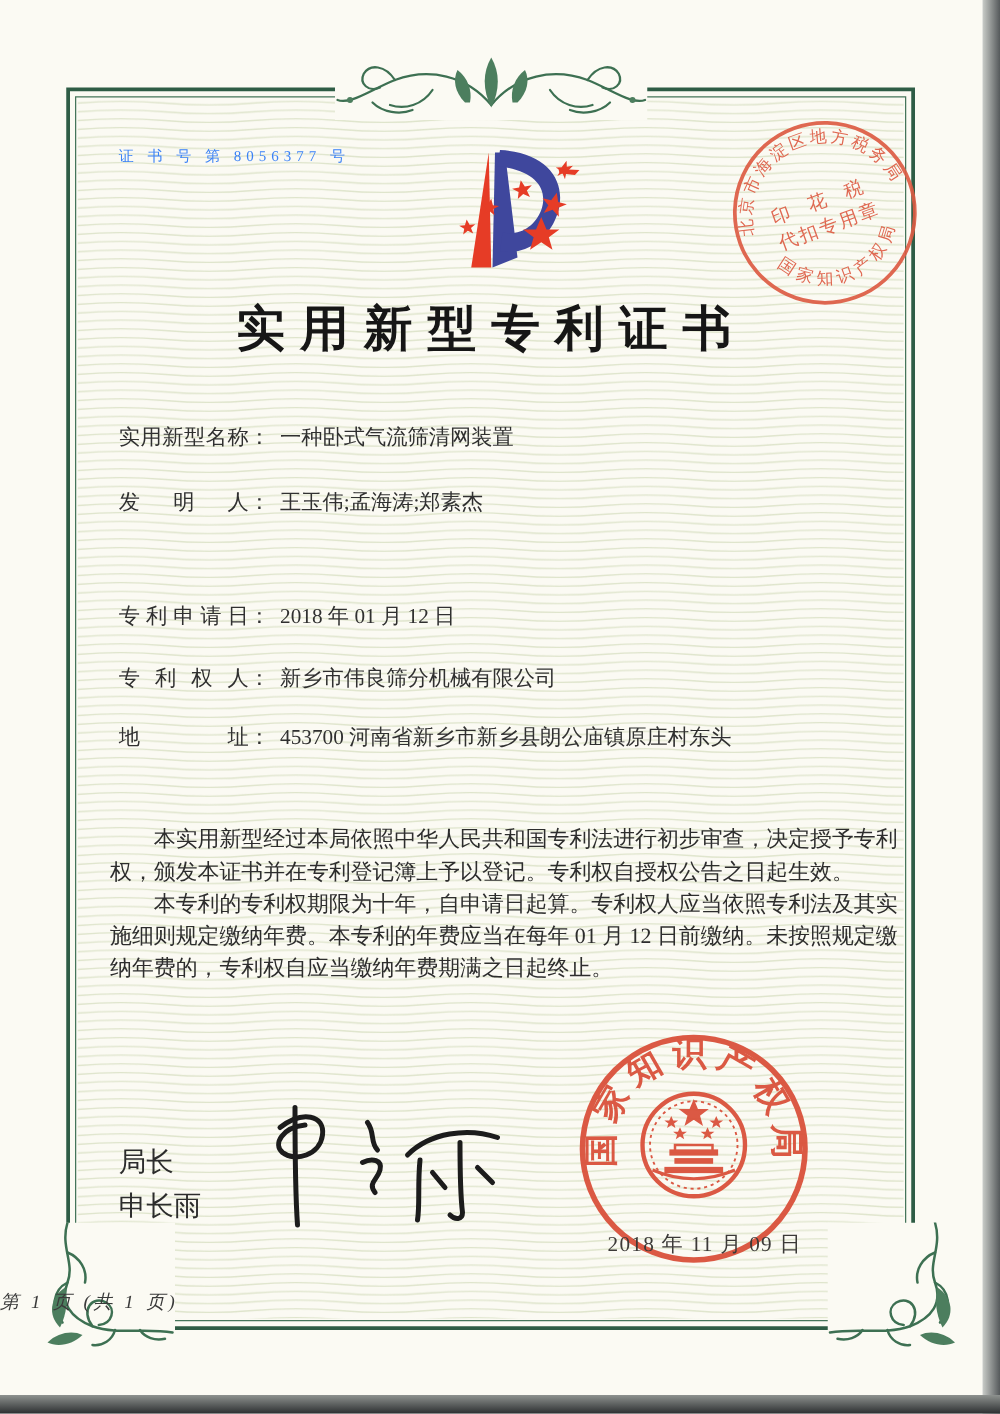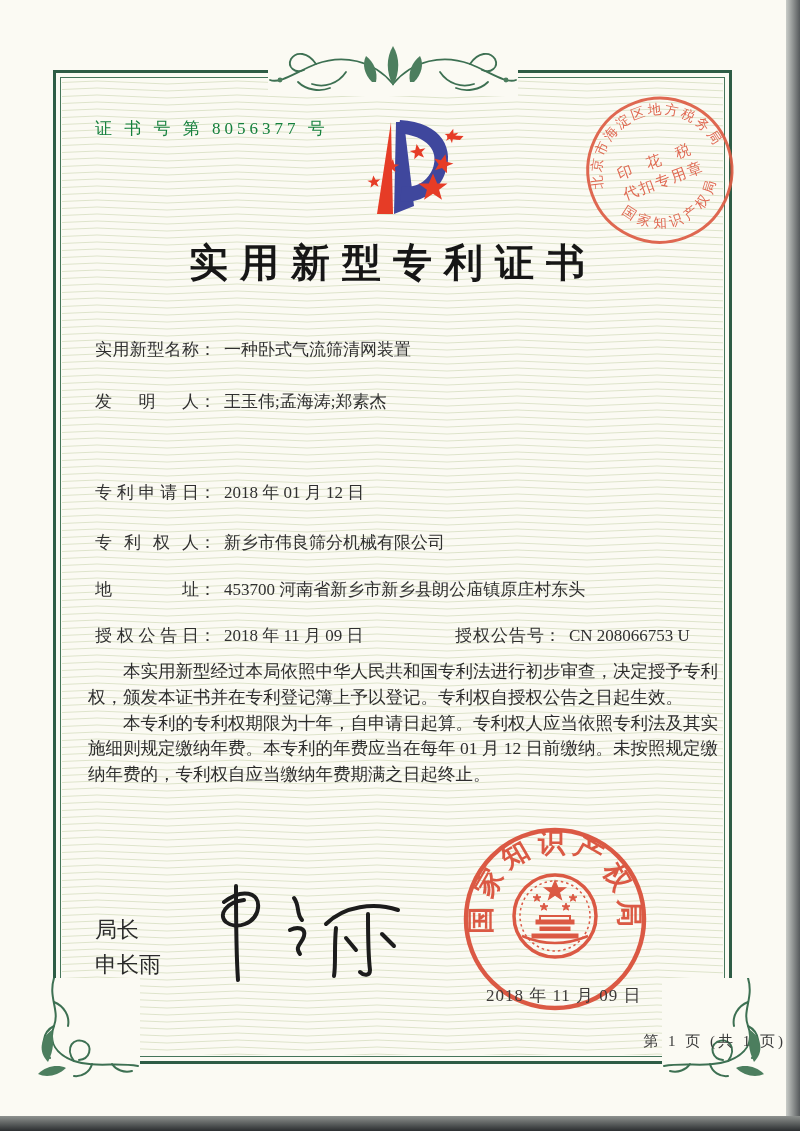--- a/index.html
+++ b/index.html
@@ -14,21 +14,21 @@
     background:linear-gradient(to right,#c9ccc8,#55595b);}
   .edge-bottom{position:absolute;left:0;bottom:0;width:800px;height:15px;
     background:linear-gradient(to bottom,#8e928f,#2b2e30);}
   .frame-outer{position:absolute;left:53px;top:70px;width:673px;height:988px;
     border:3px solid #2e5c45;}
   .frame-inner{position:absolute;left:60px;top:77px;width:663px;height:978px;
     border:1px solid #45755a;}
   .guilloche{position:absolute;left:62px;top:79px;z-index:0;opacity:.8;}
   .content{position:absolute;left:0;top:0;width:800px;height:1131px;z-index:2;}
 
-  .cert-number{position:absolute;left:95px;top:117px;font-size:17px;letter-spacing:4px;color:#15803d;text-align:right;}
+  .cert-number{position:absolute;left:95px;top:117px;font-size:12px;letter-spacing:4px;color:#3b82f6;text-align:right;}
   .logo{position:absolute;left:330px;top:96px;}
   .doc-title{position:absolute;left:0;top:236px;width:786px;text-align:center;
     font-size:39px;font-weight:bold;letter-spacing:12px;color:#161616;}
 
   .field-row{position:absolute;left:95px;font-size:17px;white-space:nowrap;color:#303030;}
   .field-label{display:inline-block;width:104px;text-align:justify;text-align-last:justify;}
   .field-colon{display:inline-block;}
   .field-value{margin-left:8px;}
   .grant-no{position:absolute;left:360px;top:0;}
 
@@ -37,22 +37,22 @@
   .paragraphs p{margin:0;text-indent:2em;}
 
   .sig-block{position:absolute;left:95px;top:912px;font-size:22px;color:#2c2c2c;line-height:35px;}
   .signature-svg{position:absolute;left:198px;top:872px;}
 
   .stamp{mix-blend-mode:multiply;}
   .top-stamp{position:absolute;left:583px;top:93px;transform:rotate(-20deg);opacity:.92;}
   .bottom-stamp{position:absolute;left:460px;top:824px;opacity:.95;}
   .stamp-date{position:absolute;left:486px;top:984px;font-size:17px;letter-spacing:1px;color:#3c3a38;z-index:3;}
 
-  .footer{position:absolute;left:0;top:1032px;width:786px;text-align:right;
-    font-size:15px;letter-spacing:3px;color:#3a3a3a;}
+  .footer{position:absolute;left:0;top:1032px;width:786px;text-align:left;
+    font-size:15px;letter-spacing:3px;color:#3a3a3a;font-style:italic;}
 
   .ornament{position:absolute;z-index:2;}
   .orn-top{left:268px;top:42px;}
   .orn-bl{left:32px;top:978px;}
   .orn-br{left:662px;top:978px;}
 </style>
 </head>
 <body>
 
 <div class="paper"></div>
@@ -156,26 +156,20 @@
     <span class="field-label">发明人</span><span class="field-colon">：</span><span class="field-value">王玉伟;孟海涛;郑素杰</span>
   </div>
   <div class="field-row" style="top:481px">
     <span class="field-label">专利申请日</span><span class="field-colon">：</span><span class="field-value">2018 年 01 月 12 日</span>
   </div>
   <div class="field-row" style="top:531px">
     <span class="field-label">专利权人</span><span class="field-colon">：</span><span class="field-value">新乡市伟良筛分机械有限公司</span>
   </div>
   <div class="field-row" style="top:578px">
     <span class="field-label">地址</span><span class="field-colon">：</span><span class="field-value">453700 河南省新乡市新乡县朗公庙镇原庄村东头</span>
-  </div>
-  <div class="field-row" style="top:624px">
-    <span class="field-label">授权公告日</span><span class="field-colon">：</span><span class="field-value">2018 年 11 月 09 日</span>
-    <span class="grant-no">
-      <span class="field-label" style="width:89px">授权公告号</span><span class="field-colon">：</span><span class="field-value">CN 208066753 U</span>
-    </span>
   </div>
 
   <div class="paragraphs">
     <p>本实用新型经过本局依照中华人民共和国专利法进行初步审查，决定授予专利权，颁发本证书并在专利登记簿上予以登记。专利权自授权公告之日起生效。</p>
     <p>本专利的专利权期限为十年，自申请日起算。专利权人应当依照专利法及其实施细则规定缴纳年费。本专利的年费应当在每年 01 月 12 日前缴纳。未按照规定缴纳年费的，专利权自应当缴纳年费期满之日起终止。</p>
   </div>
 
   <div class="sig-block">
     <div>局长</div>
     <div>申长雨</div>

